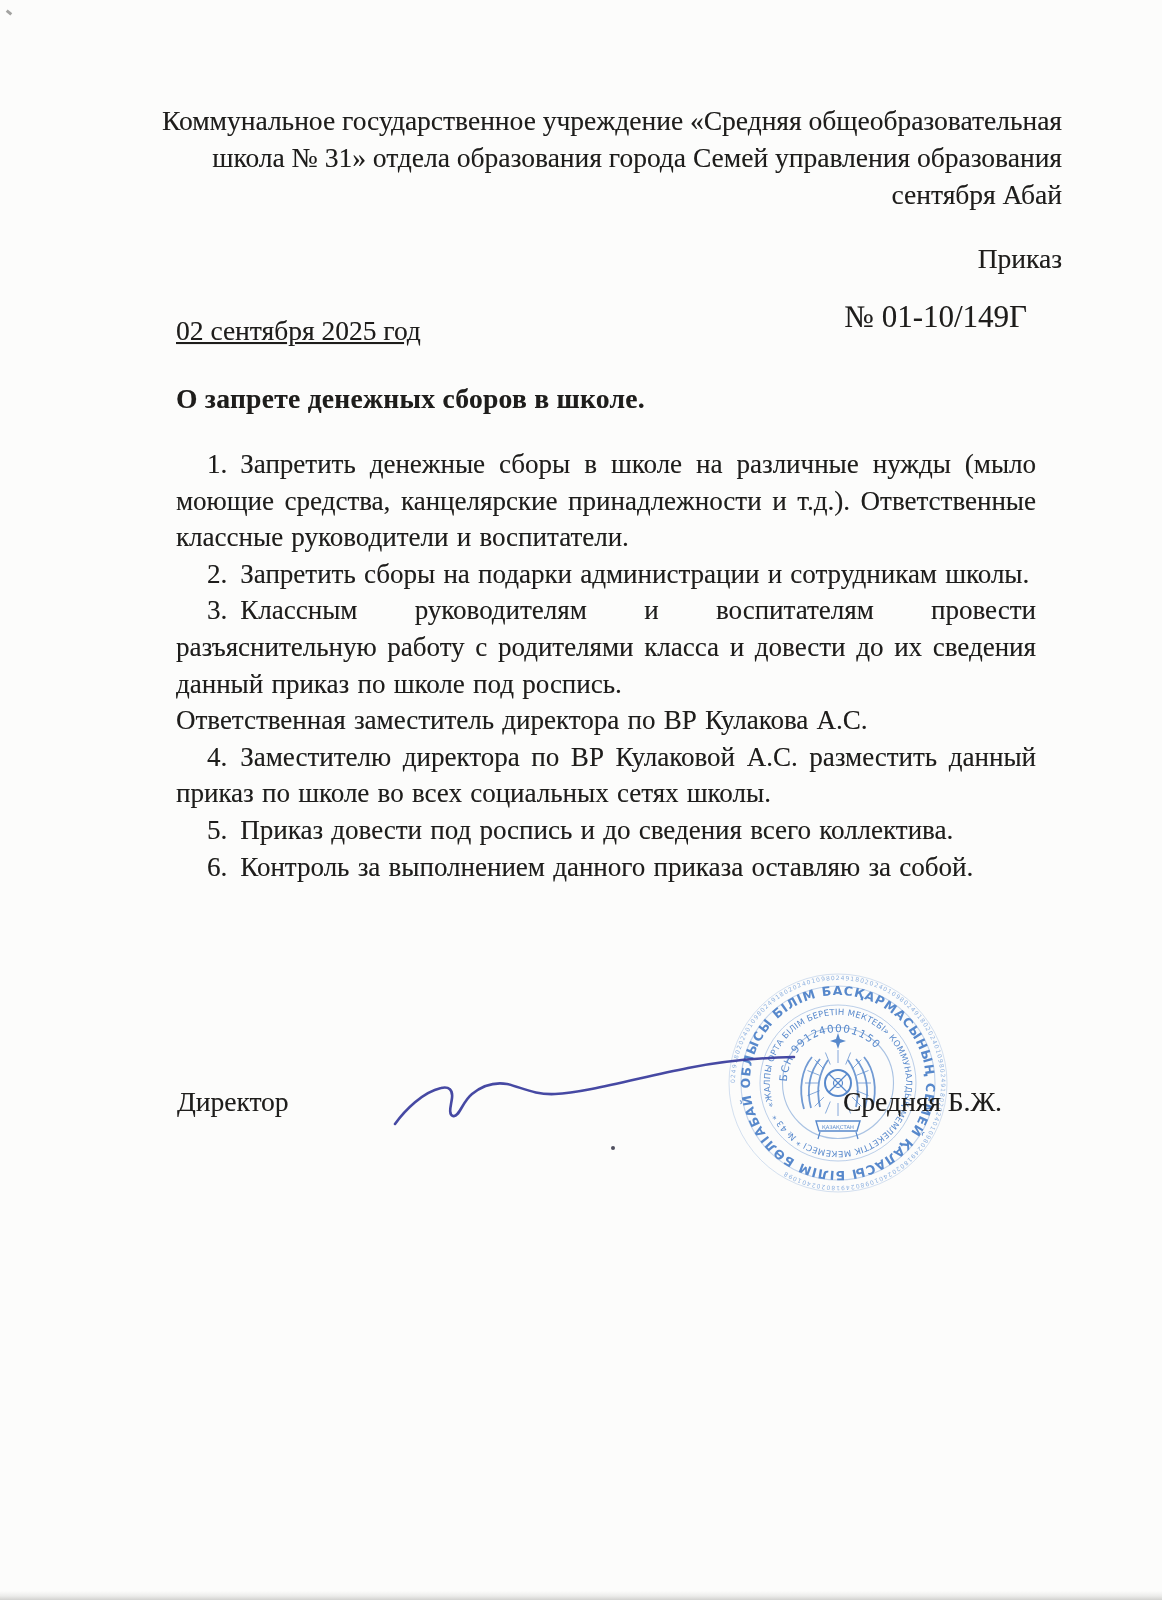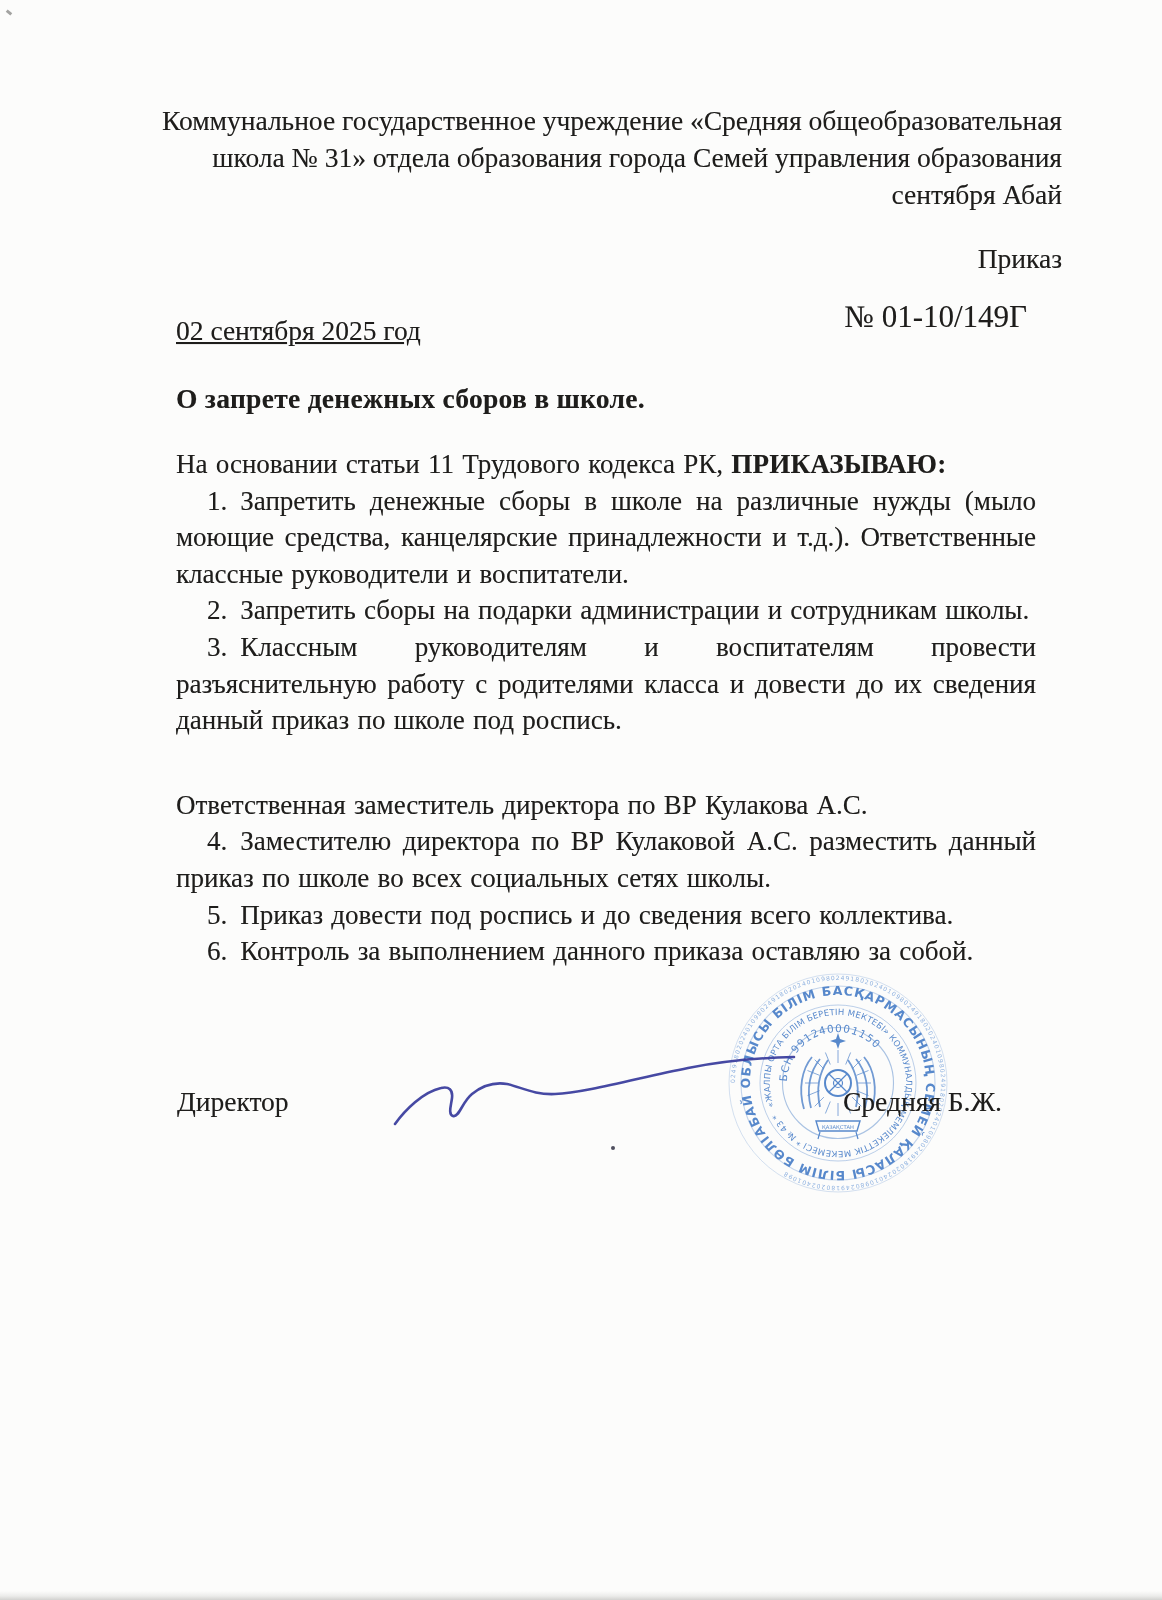--- a/index.html
+++ b/index.html
@@ -33,21 +33,21 @@
     position: absolute; top: 383px; left: 176px; font-size: 27.5px;
     font-weight: bold; letter-spacing: 0.3px;
   }
   .body-text {
     position: absolute; top: 446px; left: 176px; width: 860px;
     font-size: 27px; line-height: 36.6px; text-align: justify;
     word-spacing: 1.5px;
   }
   .body-text p { margin: 0; }
   .body-text p.item { text-indent: 31px; }
-  .body-text p.note { text-indent: 0; margin-top: 48px; }
+  .body-text p.note { text-indent: 0; }
   .body-text .num { margin-right: 13px; }
   .emph { font-weight: bold; letter-spacing: 0.2px; }
 
   .sign-role { position: absolute; top: 1086px; left: 177px; font-size: 27.5px; z-index: 4; }
   .sign-name { position: absolute; top: 1086px; left: 843px; font-size: 27.5px; z-index: 4; }
 
   .signature-svg { position: absolute; left: 380px; top: 1040px; z-index: 3; }
   .stamp-svg { position: absolute; left: 718px; top: 963px; z-index: 2; opacity: 0.92; }
   .stamp-svg text { font-family: "DejaVu Sans", sans-serif; }
 
@@ -78,21 +78,20 @@
   </div>
 
   <div class="doc-title txt">Приказ</div>
 
   <div class="doc-number txt">№ 01-10/149Г</div>
   <div class="doc-date txt">02 сентября 2025 год</div>
 
   <div class="subject txt">О запрете денежных сборов в школе.</div>
 
   <div class="body-text txt">
-    <p class="basis"><span>На основании статьи 11 Трудового кодекса РК, </span><span class="emph">ПРИКАЗЫВАЮ:</span></p>
     <p class="item"><span class="num">1.</span><span>Запретить денежные сборы в школе на различные нужды (мыло моющие средства, канцелярские принадлежности и т.д.). Ответственные классные руководители и воспитатели.</span></p>
     <p class="item"><span class="num">2.</span><span>Запретить сборы на подарки администрации и сотрудникам школы.</span></p>
     <p class="item"><span class="num">3.</span><span>Классным руководителям и воспитателям провести разъяснительную работу с родителями класса и довести до их сведения данный приказ по школе под роспись.</span></p>
     <p class="note">Ответственная заместитель директора по ВР Кулакова А.С.</p>
     <p class="item"><span class="num">4.</span><span>Заместителю директора по ВР Кулаковой А.С. разместить данный приказ по школе во всех социальных сетях школы.</span></p>
     <p class="item"><span class="num">5.</span><span>Приказ довести под роспись и до сведения всего коллектива.</span></p>
     <p class="item"><span class="num">6.</span><span>Контроль за выполнением данного приказа оставляю за собой.</span></p>
   </div>
 
   <div class="sign-role txt">Директор</div>

